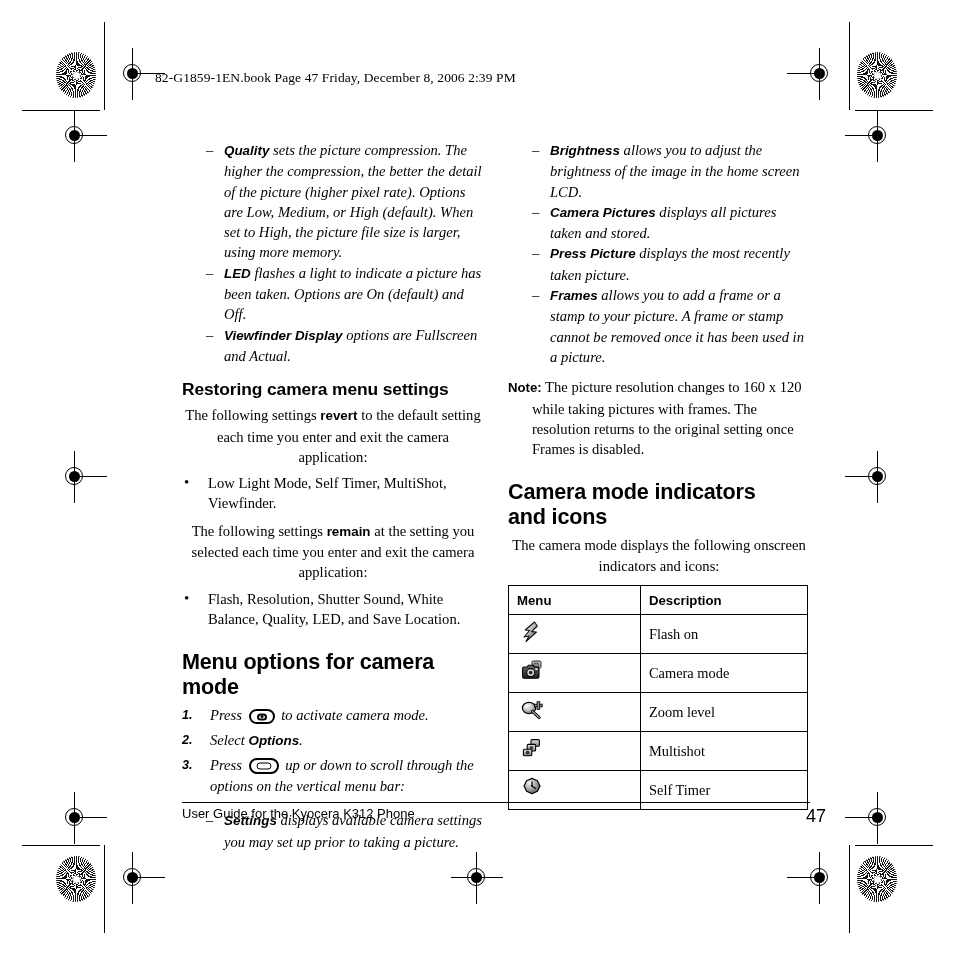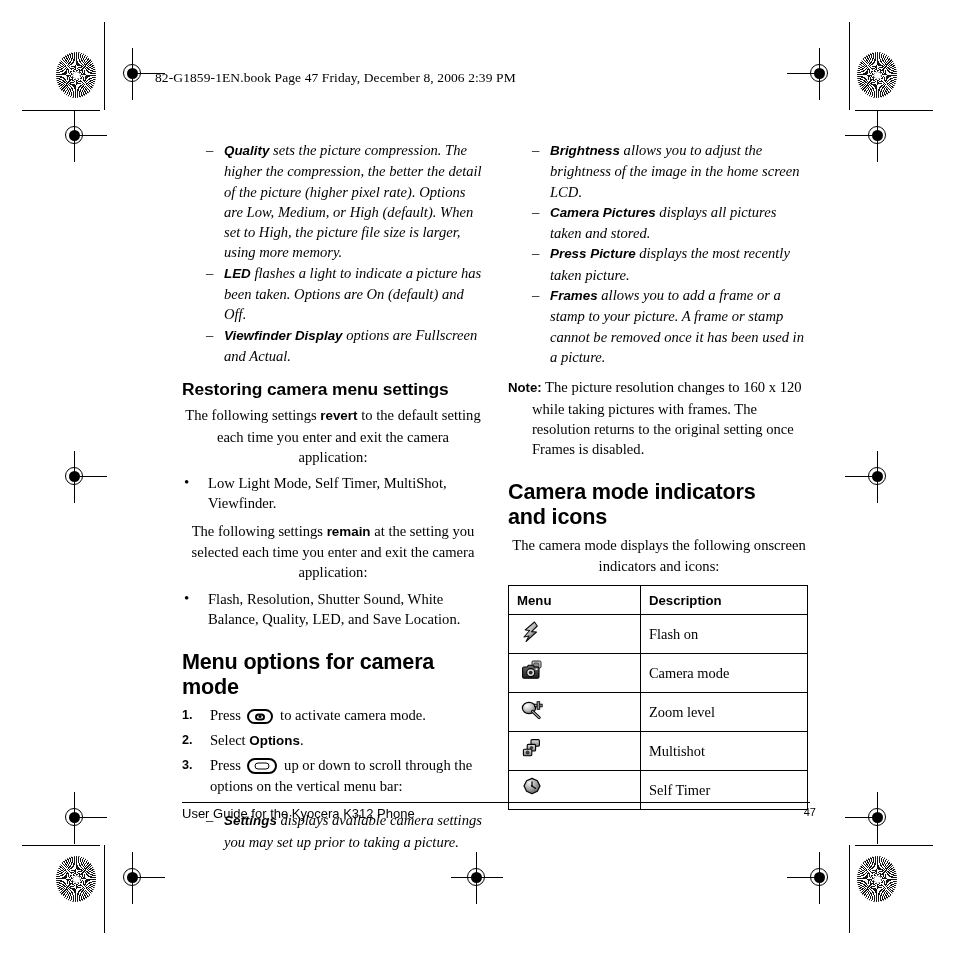--- a/index.html
+++ b/index.html
@@ -87,21 +87,21 @@
     font-size:14.6px;line-height:20.3px;
   }
   ul.bul > li::before{
     content:"\2022";position:absolute;left:2px;top:-1px;font-size:15px;
   }
 
   
   ol.num{list-style:none;margin:0;padding:0;counter-reset:st;}
   ol.num > li{
     position:relative;padding-left:28px;margin-bottom:4px;
-    font-size:14.6px;line-height:20.5px;
+    font-size:14.6px;line-height:20.5px;font-style:italic;
   }
   ol.num > li::before{
     counter-increment:st;content:counter(st) ".";
     position:absolute;left:0;top:0;
     font-family:"Liberation Sans", sans-serif;font-weight:bold;font-size:12.6px;
   }
 
   h2.sec{
     font-family:"Liberation Sans", sans-serif;
     font-weight:bold;font-size:17.4px;line-height:21px;
@@ -159,22 +159,22 @@
   
   .pic svg{display:block;}
 
   
   .footer-rule{position:absolute;left:182px;top:802px;width:628px;height:1px;background:#000;}
   .footer-txt{
     position:absolute;left:182px;top:806px;
     font-family:"Liberation Sans", sans-serif;font-size:13px;
   }
   .footer-pg{
-    position:absolute;left:6px;top:806px;width:810px;text-align:right;
-    font-family:"Liberation Sans", sans-serif;font-size:11px;
+    position:absolute;left:16px;top:806px;width:810px;text-align:right;
+    font-family:"Liberation Sans", sans-serif;font-size:18px;
   }
 </style>
 </head>
 <body>
 
 <div>
 
   <div class="rule-v" style="left:104px;top:22px;height:88px;"></div>
   <div class="rule-v" style="left:849px;top:22px;height:88px;"></div>
   <div class="rule-v" style="left:104px;top:845px;height:88px;"></div>

